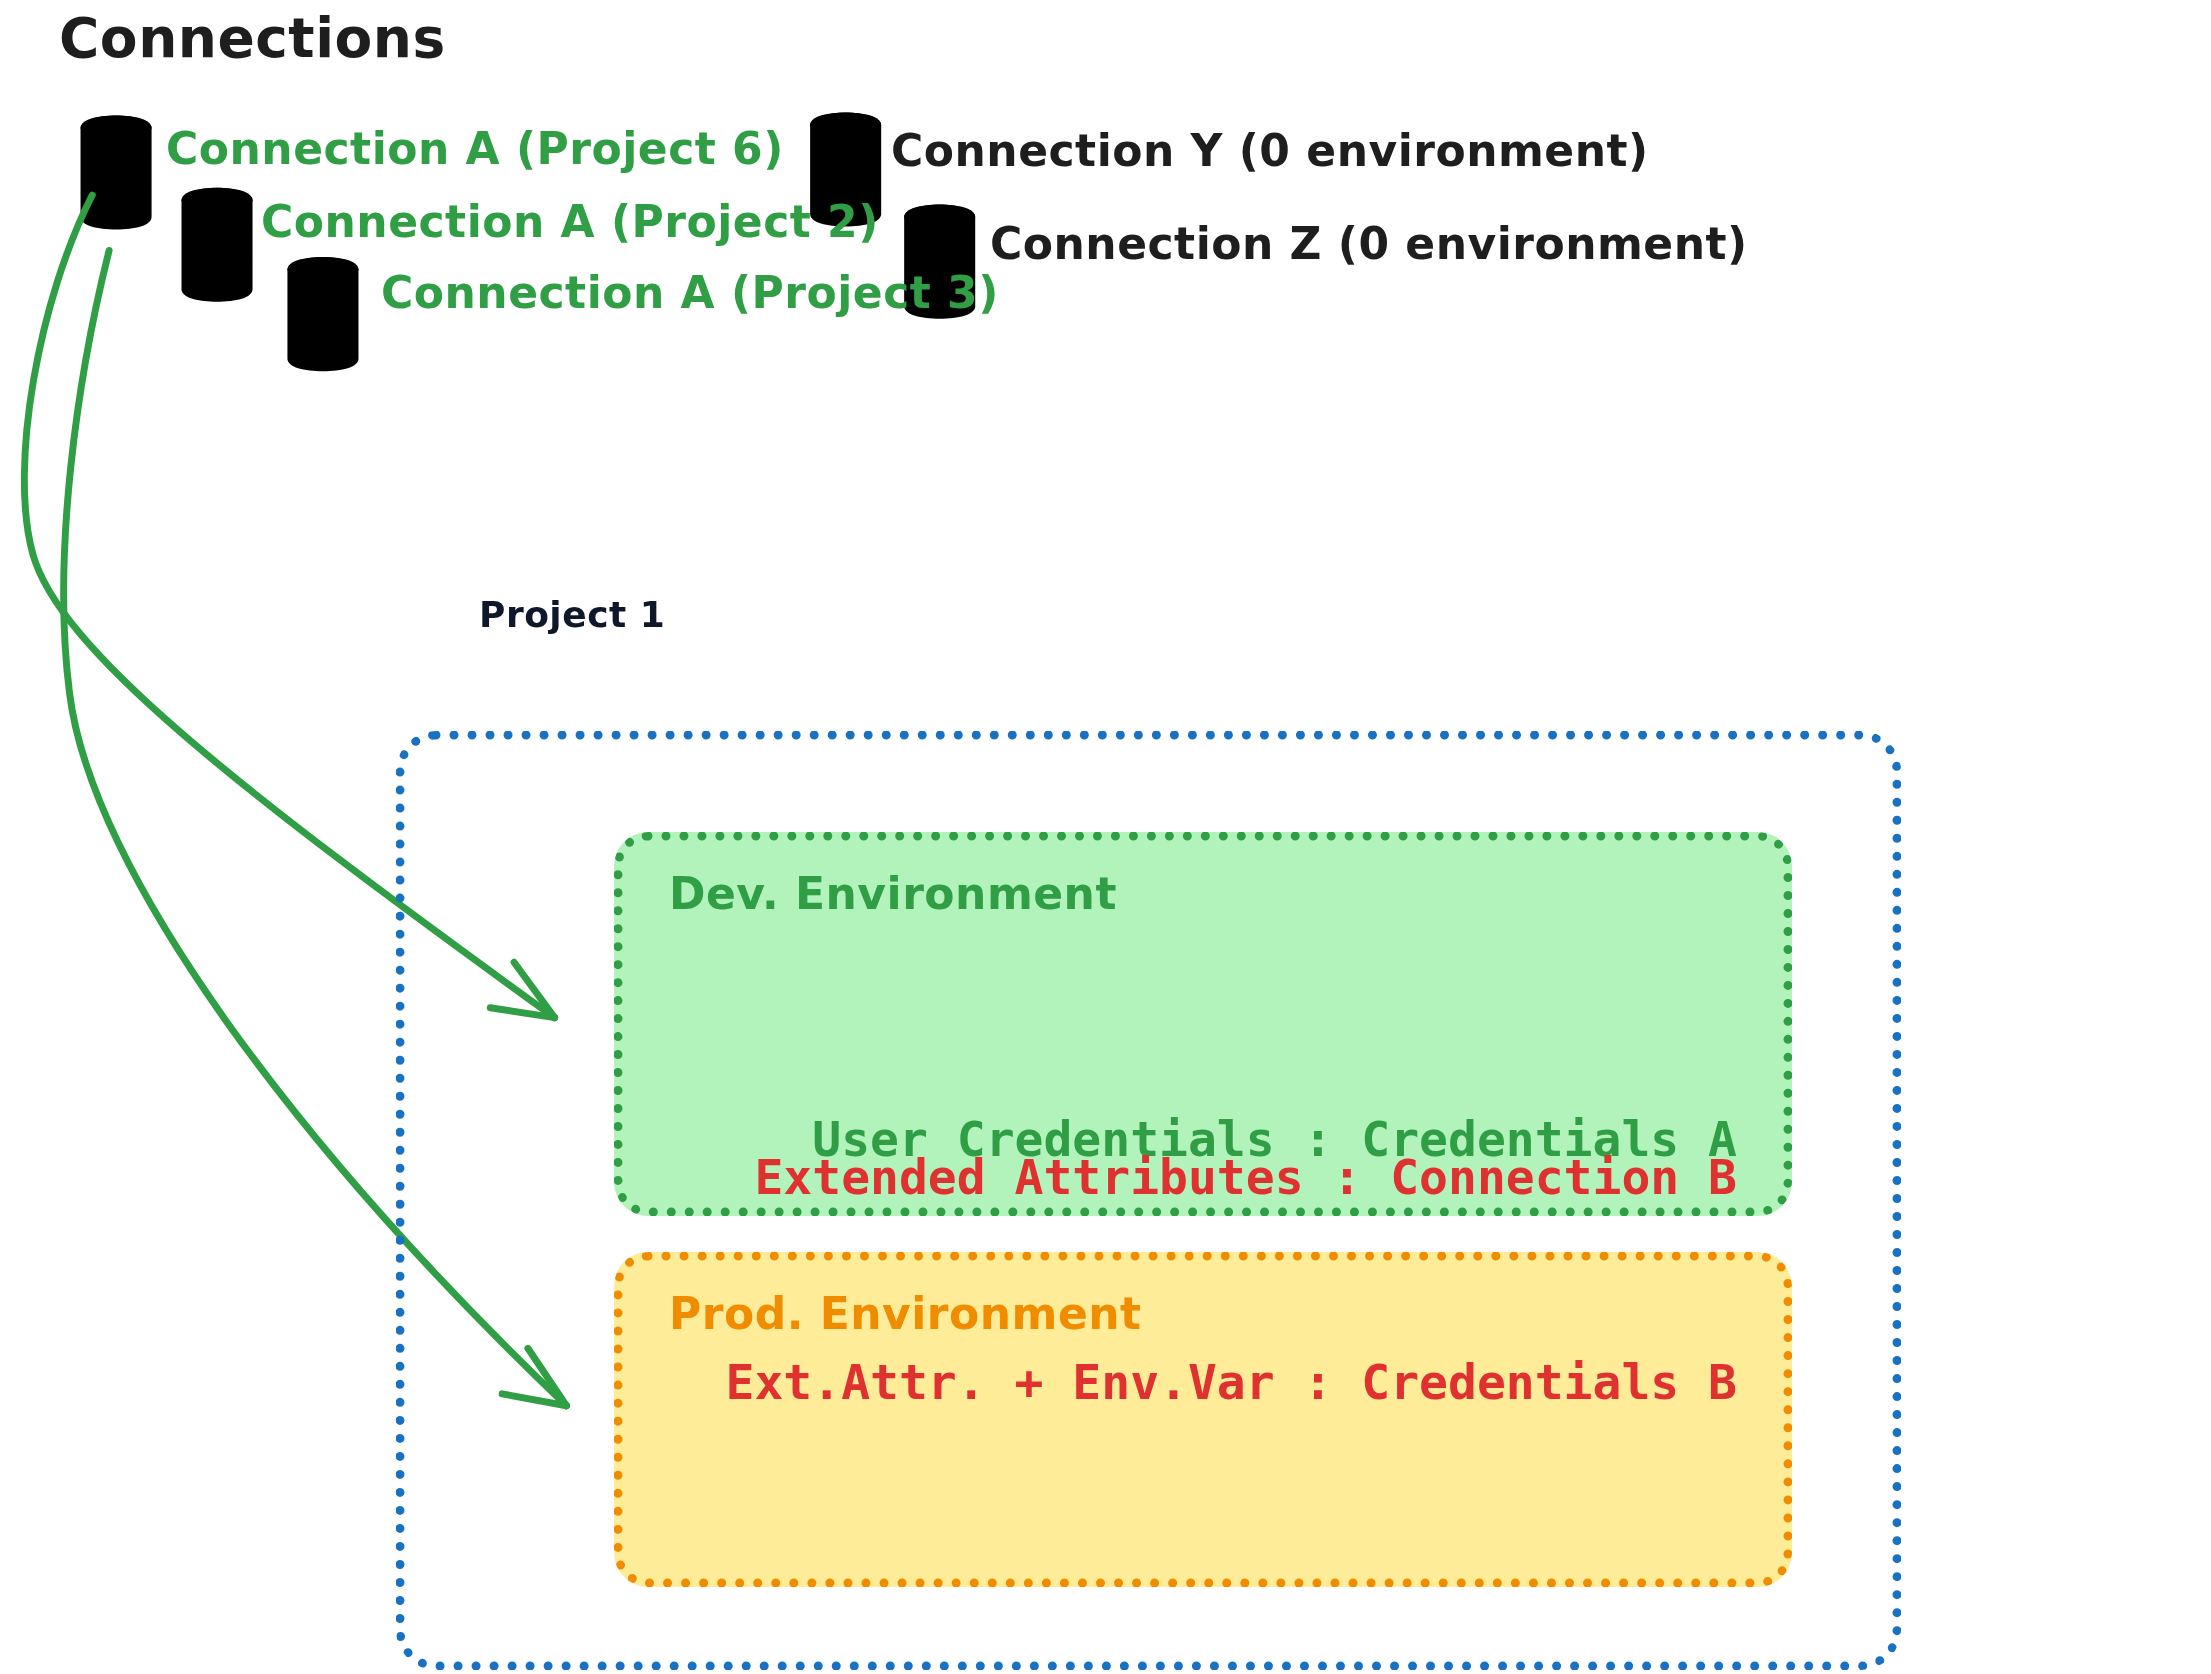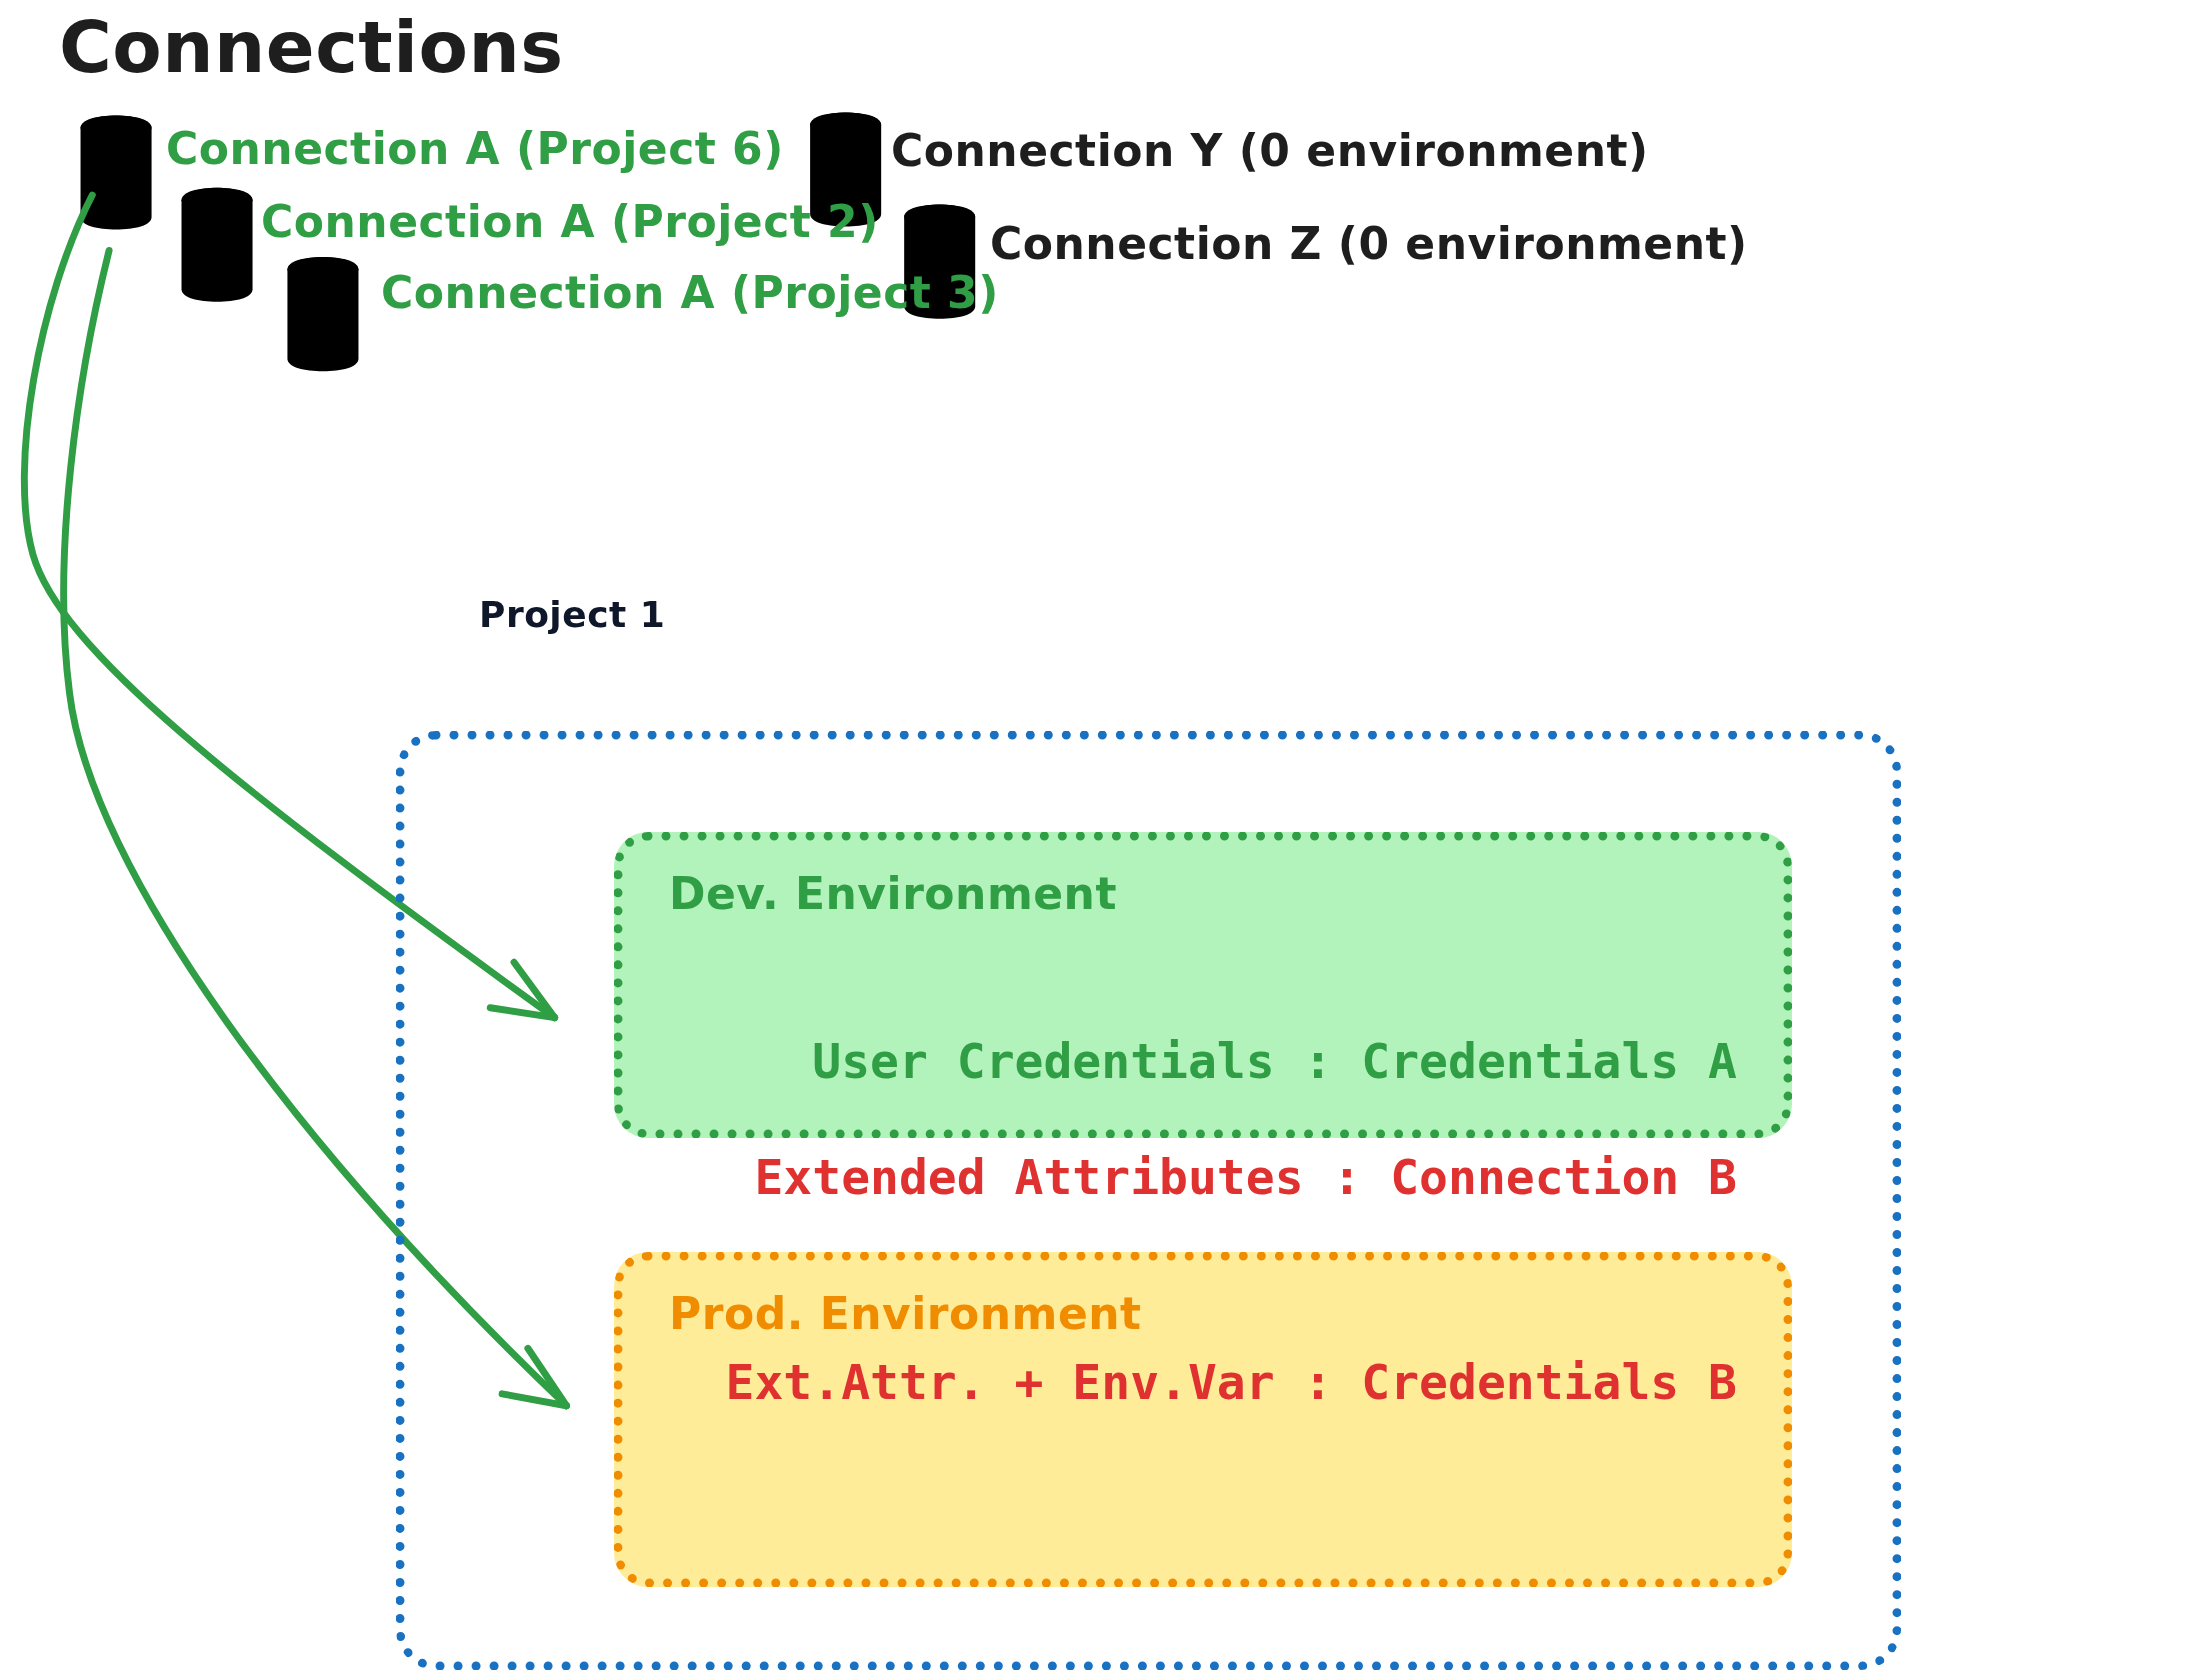--- a/index.html
+++ b/index.html
@@ -16,21 +16,21 @@
     letter-spacing:0.5px;
   }
   .mono{
     font-family:"DejaVu Sans Mono", monospace;
     font-weight:700;
   }
 
   
   #connections-heading{
     position:absolute;left:59px;top:8px;
-    font-size:72px;line-height:1.1;
+    font-size:55px;line-height:1.1;
     color:#1e1e1e;
     white-space:nowrap;
   }
 
   
   #artwork{position:absolute;left:0;top:0;width:2212px;height:1674px;pointer-events:none;}
 
   
   .cyl-label{
     position:absolute;
@@ -54,21 +54,21 @@
     border-radius:34px;
     box-sizing:border-box;
   }
   #project-box{
     left:396px;top:731px;width:1505px;height:939px;
     border:9px dotted #1971c2;
     border-radius:40px;
     background:transparent;
   }
   #dev-box{
-    left:614px;top:832px;width:1178px;height:306px;
+    left:614px;top:832px;width:1178px;height:384px;
     border:9px dotted #2f9e44;
     background:#b2f2bb;
   }
   #prod-box{
     left:614px;top:1252px;width:1178px;height:335px;
     border:9px dotted #f08c00;
     background:#ffec99;
   }
   .env-title{
     position:absolute;left:46px;top:28px;

